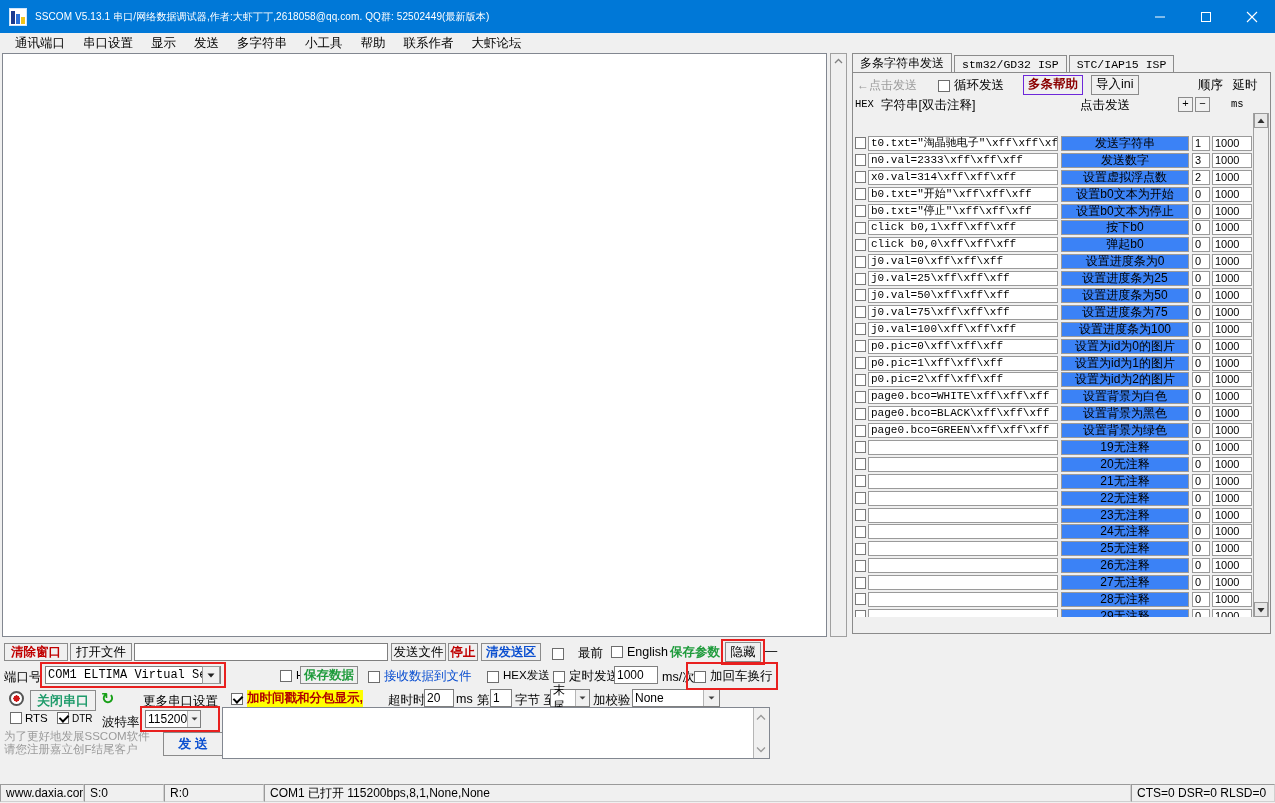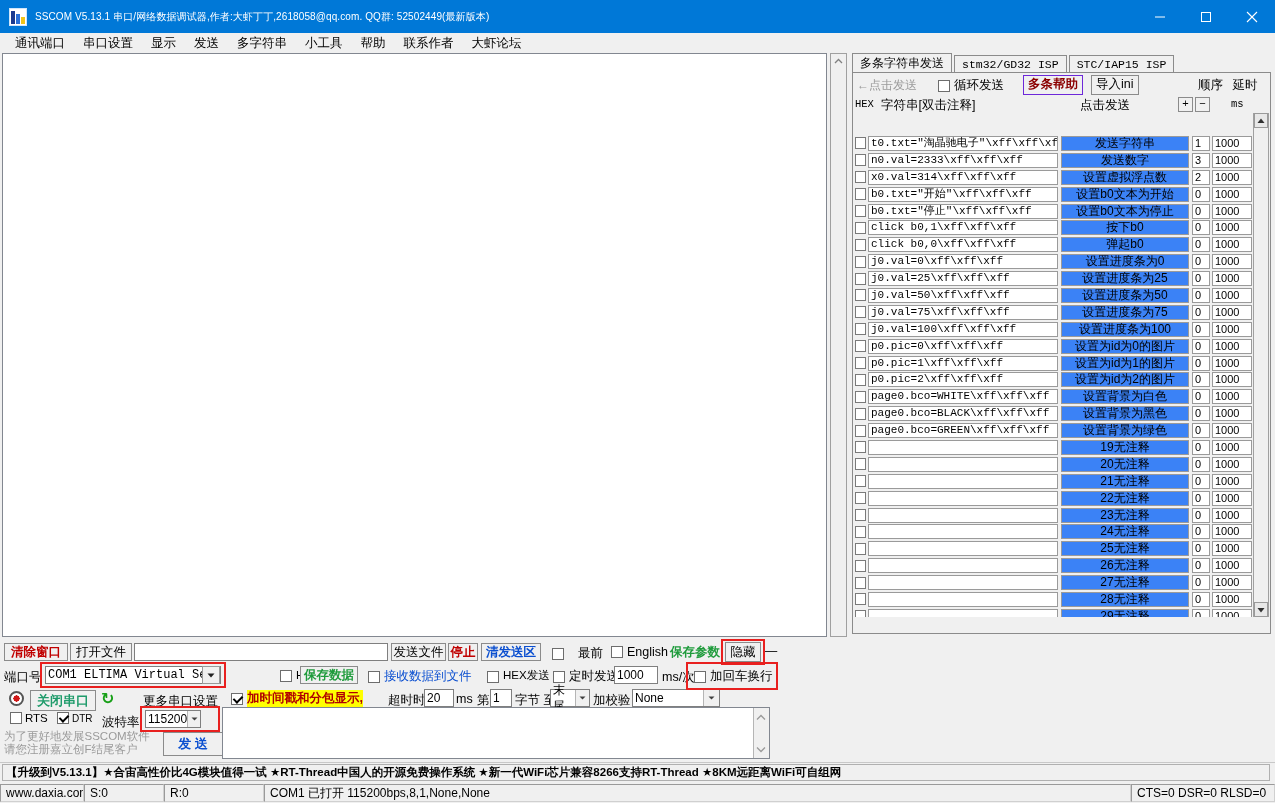--- a/index.html
+++ b/index.html
@@ -564,23 +564,20 @@
           </svg>
       </div>
       <div style="position:absolute;bottom:2px;left:2px;">
         <svg width="10" height="7" viewBox="0 0 10 7">
             <polyline points="1,1.5 5,5.5 9,1.5" fill="none" stroke="#9a9a9a" stroke-width="1.3"></polyline>
           </svg>
       </div>
     </div>
   </div>
 
-  <div class="adbar">
-    <div class="adbar-in">【升级到V5.13.1】★合宙高性价比4G模块值得一试 ★RT-Thread中国人的开源免费操作系统 ★新一代WiFi芯片兼容8266支持RT-Thread ★8KM远距离WiFi可自组网</div>
-  </div>
 
   <div class="statusbar">
     <div class="sb-cell" style="width:84px;">www.daxia.com</div>
     <div class="sb-cell" style="width:80px;">S:0</div>
     <div class="sb-cell" style="width:100px;">R:0</div>
     <div class="sb-cell" style="flex:1;">COM1 已打开  115200bps,8,1,None,None</div>
     <div class="sb-cell" style="width:144px;">CTS=0 DSR=0 RLSD=0</div>
   </div>
 
 </div>

